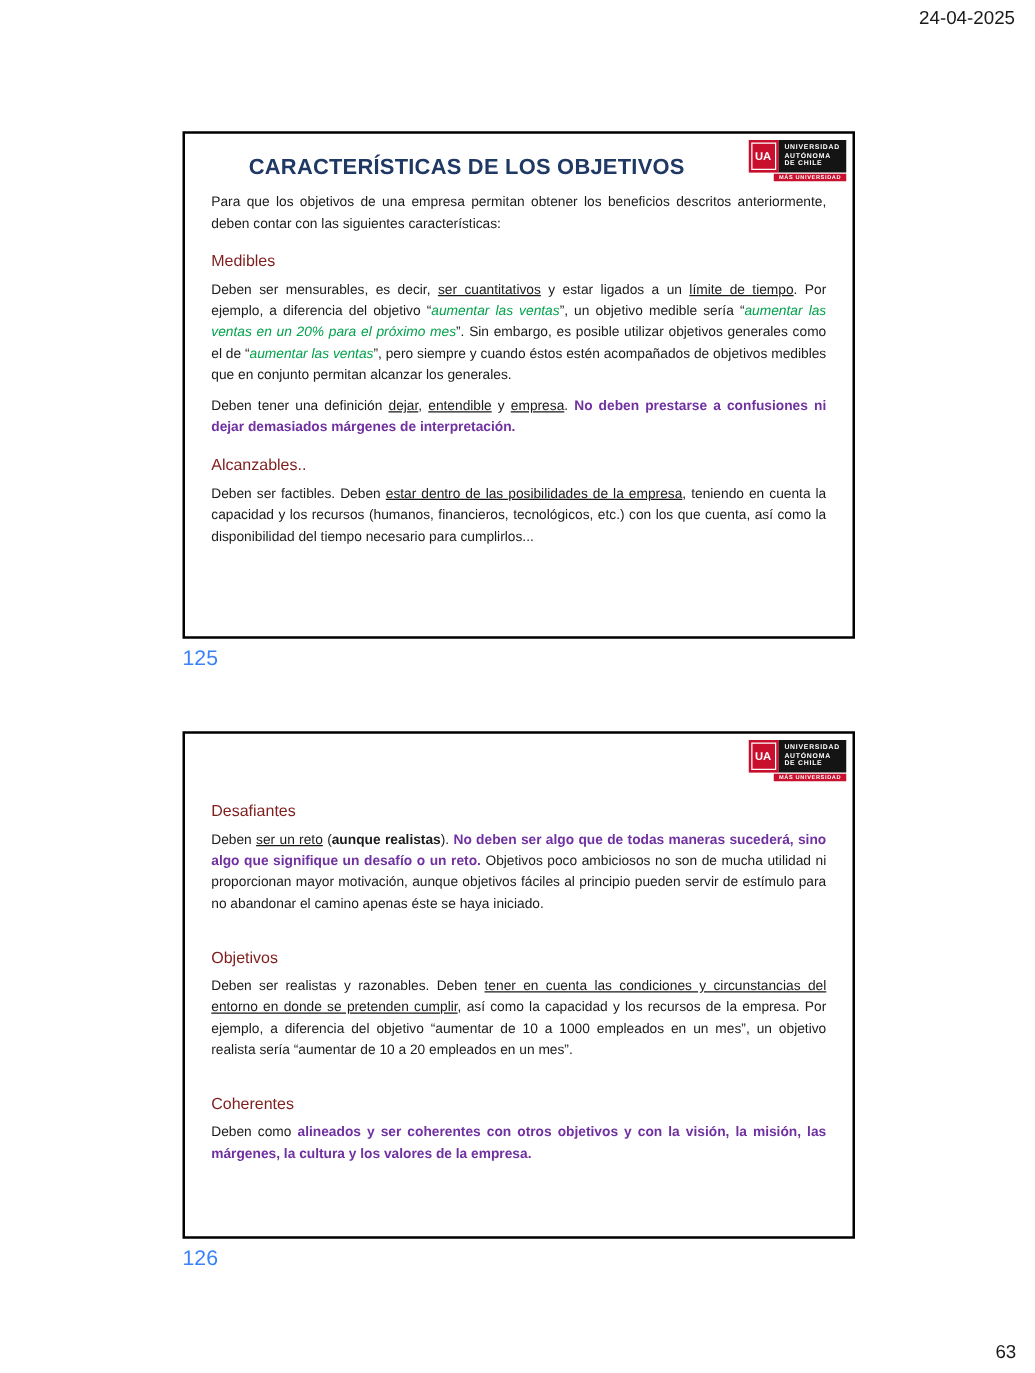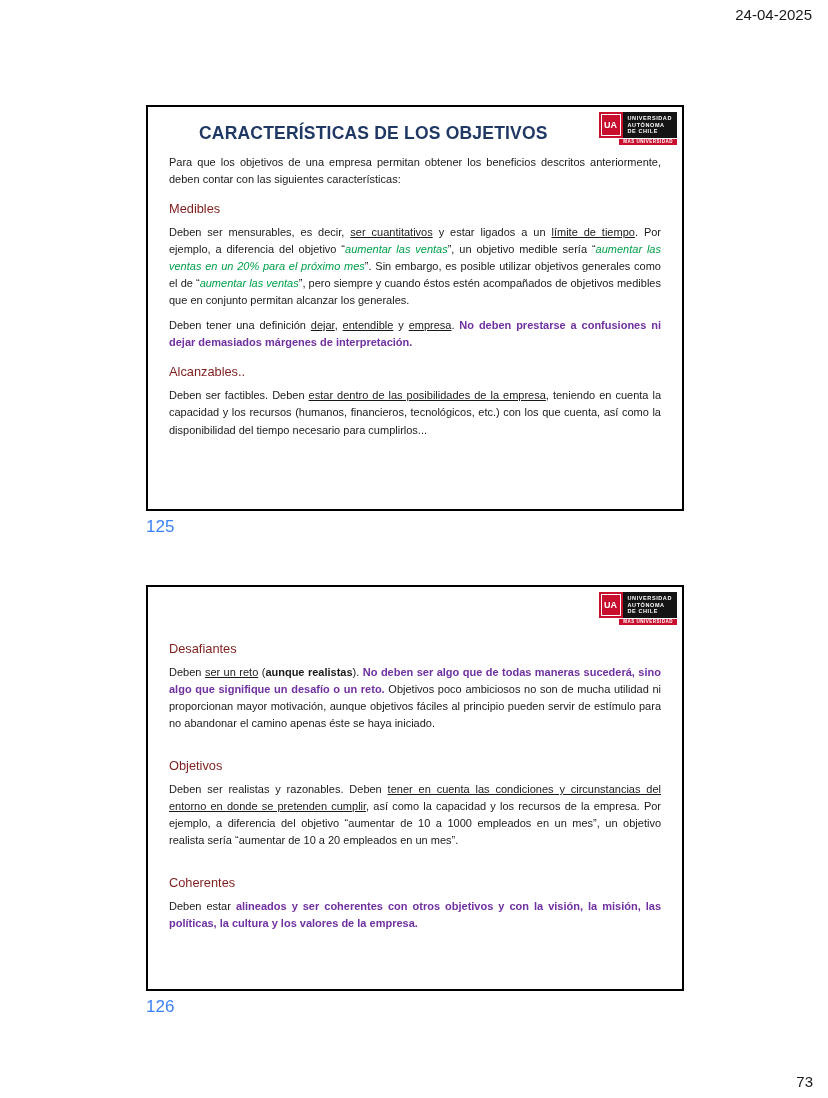--- a/index.html
+++ b/index.html
@@ -91,20 +91,20 @@
       </div>
       <div class="logo-tag">MÁS UNIVERSIDAD</div>
     </div>
     <div class="slide-inner">
       <div>
           <div class="sec-heading">Desafiantes</div>
           <p class="para"><span class="seg-n">Deben </span><span class="seg-u">ser un reto</span><span class="seg-n"> (</span><span class="seg-b">aunque realistas</span><span class="seg-n">). </span><span class="seg-p">No deben ser algo que de todas maneras sucederá, sino algo que signifique un desafío o un reto.</span><span class="seg-n"> Objetivos poco ambiciosos no son de mucha utilidad ni proporcionan mayor motivación, aunque objetivos fáciles al principio pueden servir de estímulo para no abandonar el camino apenas éste se haya iniciado.</span></p>
           <div class="sec-heading">Objetivos</div>
           <p class="para"><span class="seg-n">Deben ser realistas y razonables. Deben </span><span class="seg-u">tener en cuenta las condiciones y circunstancias del entorno en donde se pretenden cumplir</span><span class="seg-n">, así como la capacidad y los recursos de la empresa. Por ejemplo, a diferencia del objetivo “aumentar de 10 a 1000 empleados en un mes”, un objetivo realista sería “aumentar de 10 a 20 empleados en un mes”.</span></p>
           <div class="sec-heading">Coherentes</div>
-          <p class="para"><span class="seg-n">Deben estar </span><span class="seg-p">alineados y ser coherentes con otros objetivos y con la visión, la misión, las políticas, la cultura y los valores de la empresa.</span></p>
+          <p class="para"><span class="seg-n">Deben como </span><span class="seg-p">alineados y ser coherentes con otros objetivos y con la visión, la misión, las márgenes, la cultura y los valores de la empresa.</span></p>
         </div>
     </div>
   </div>
   <div class="slide-label slide-label-2">126</div>
 
-  <div class="doc-pagenum">73</div>
+  <div class="doc-pagenum">63</div>
 </div>
 
 </body></html>

